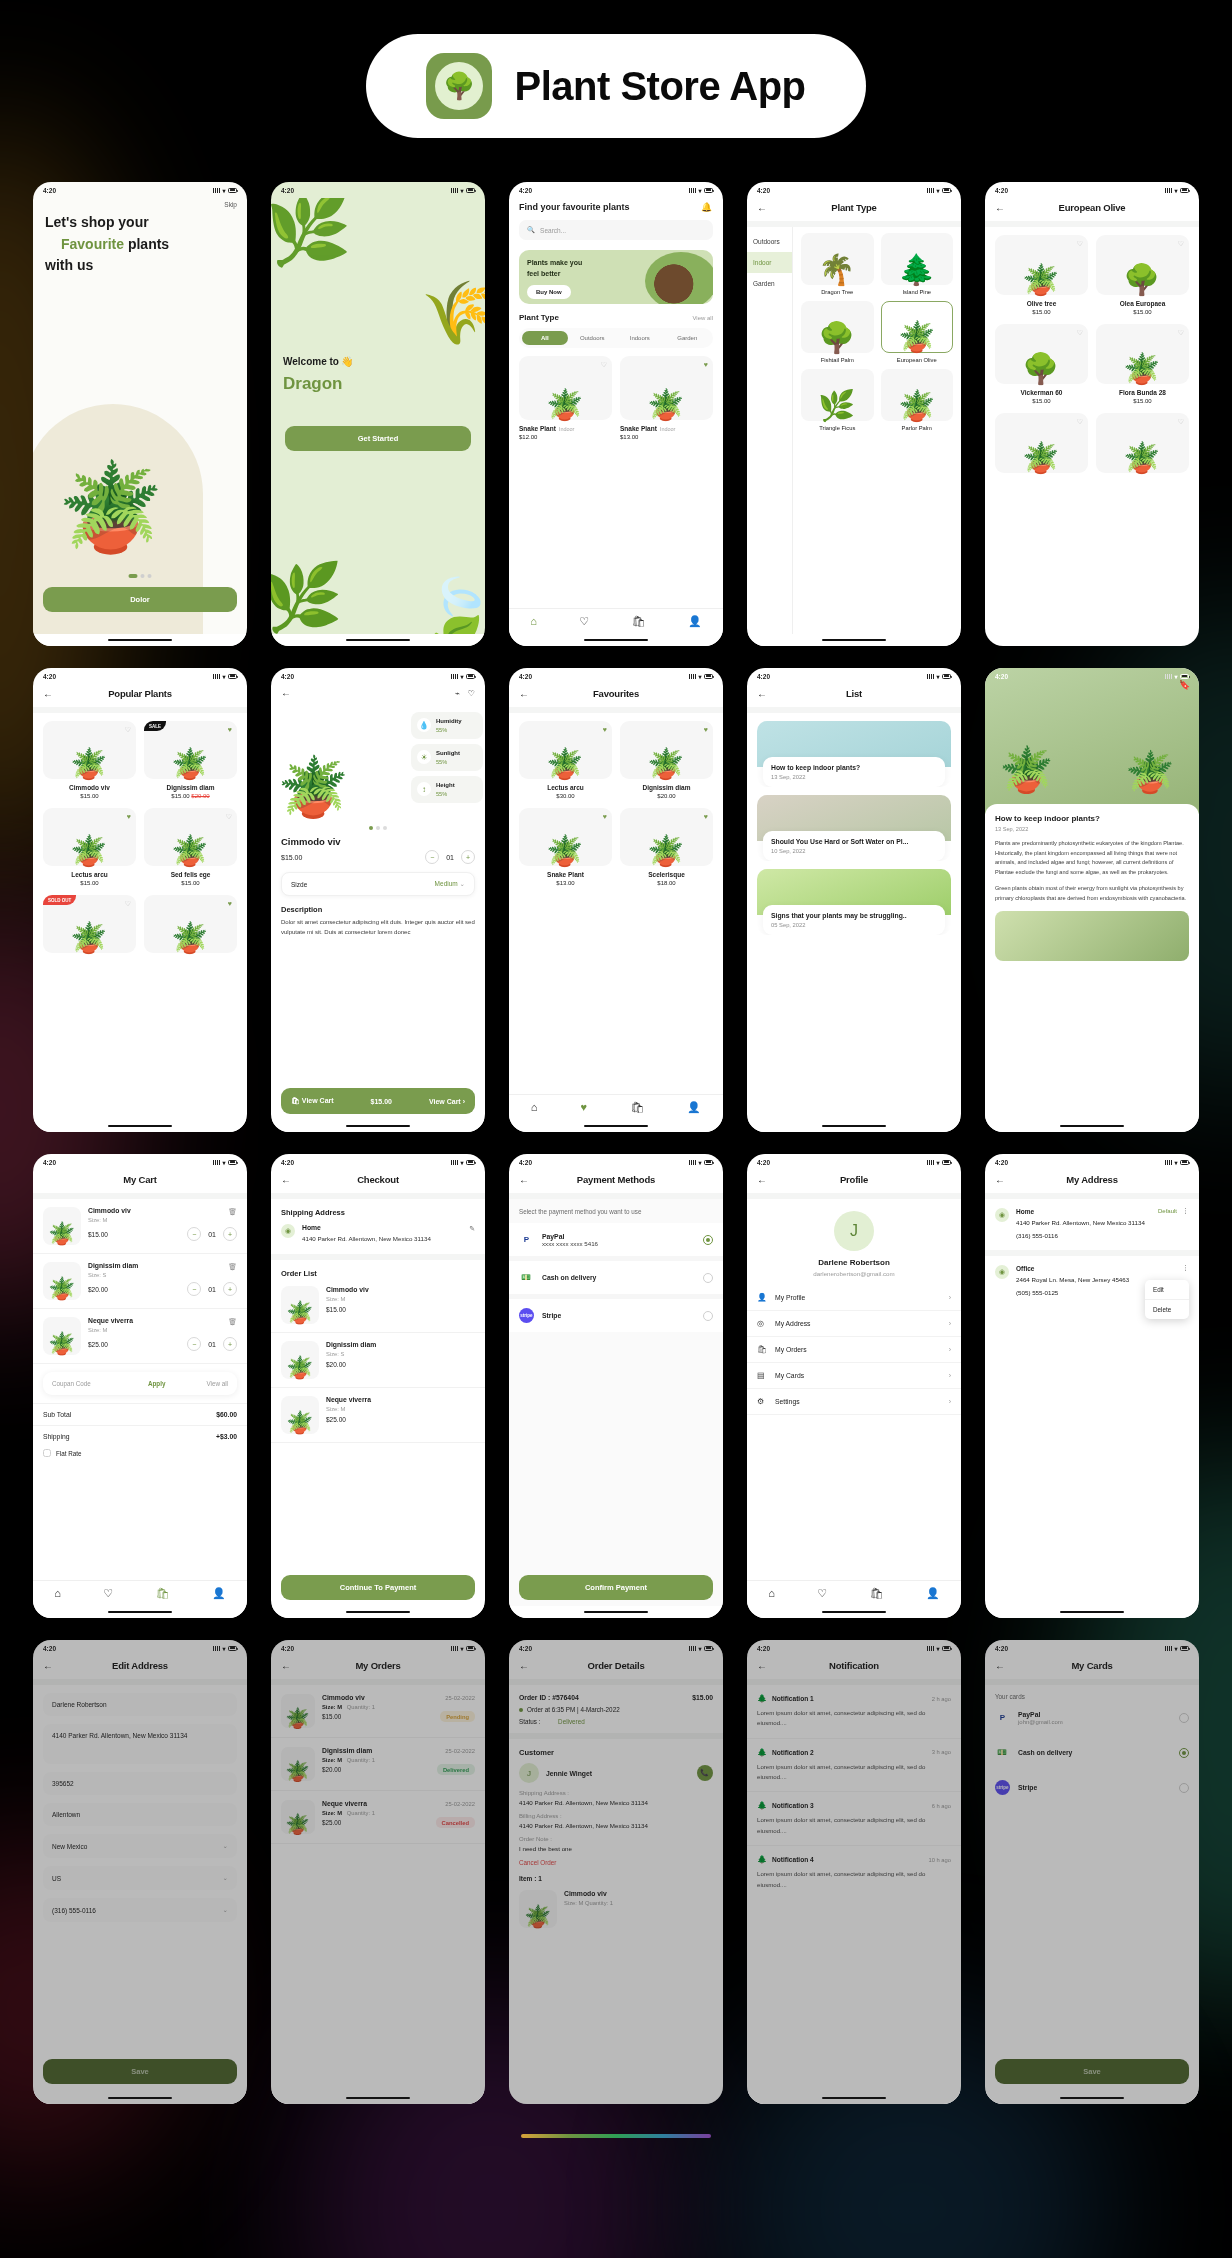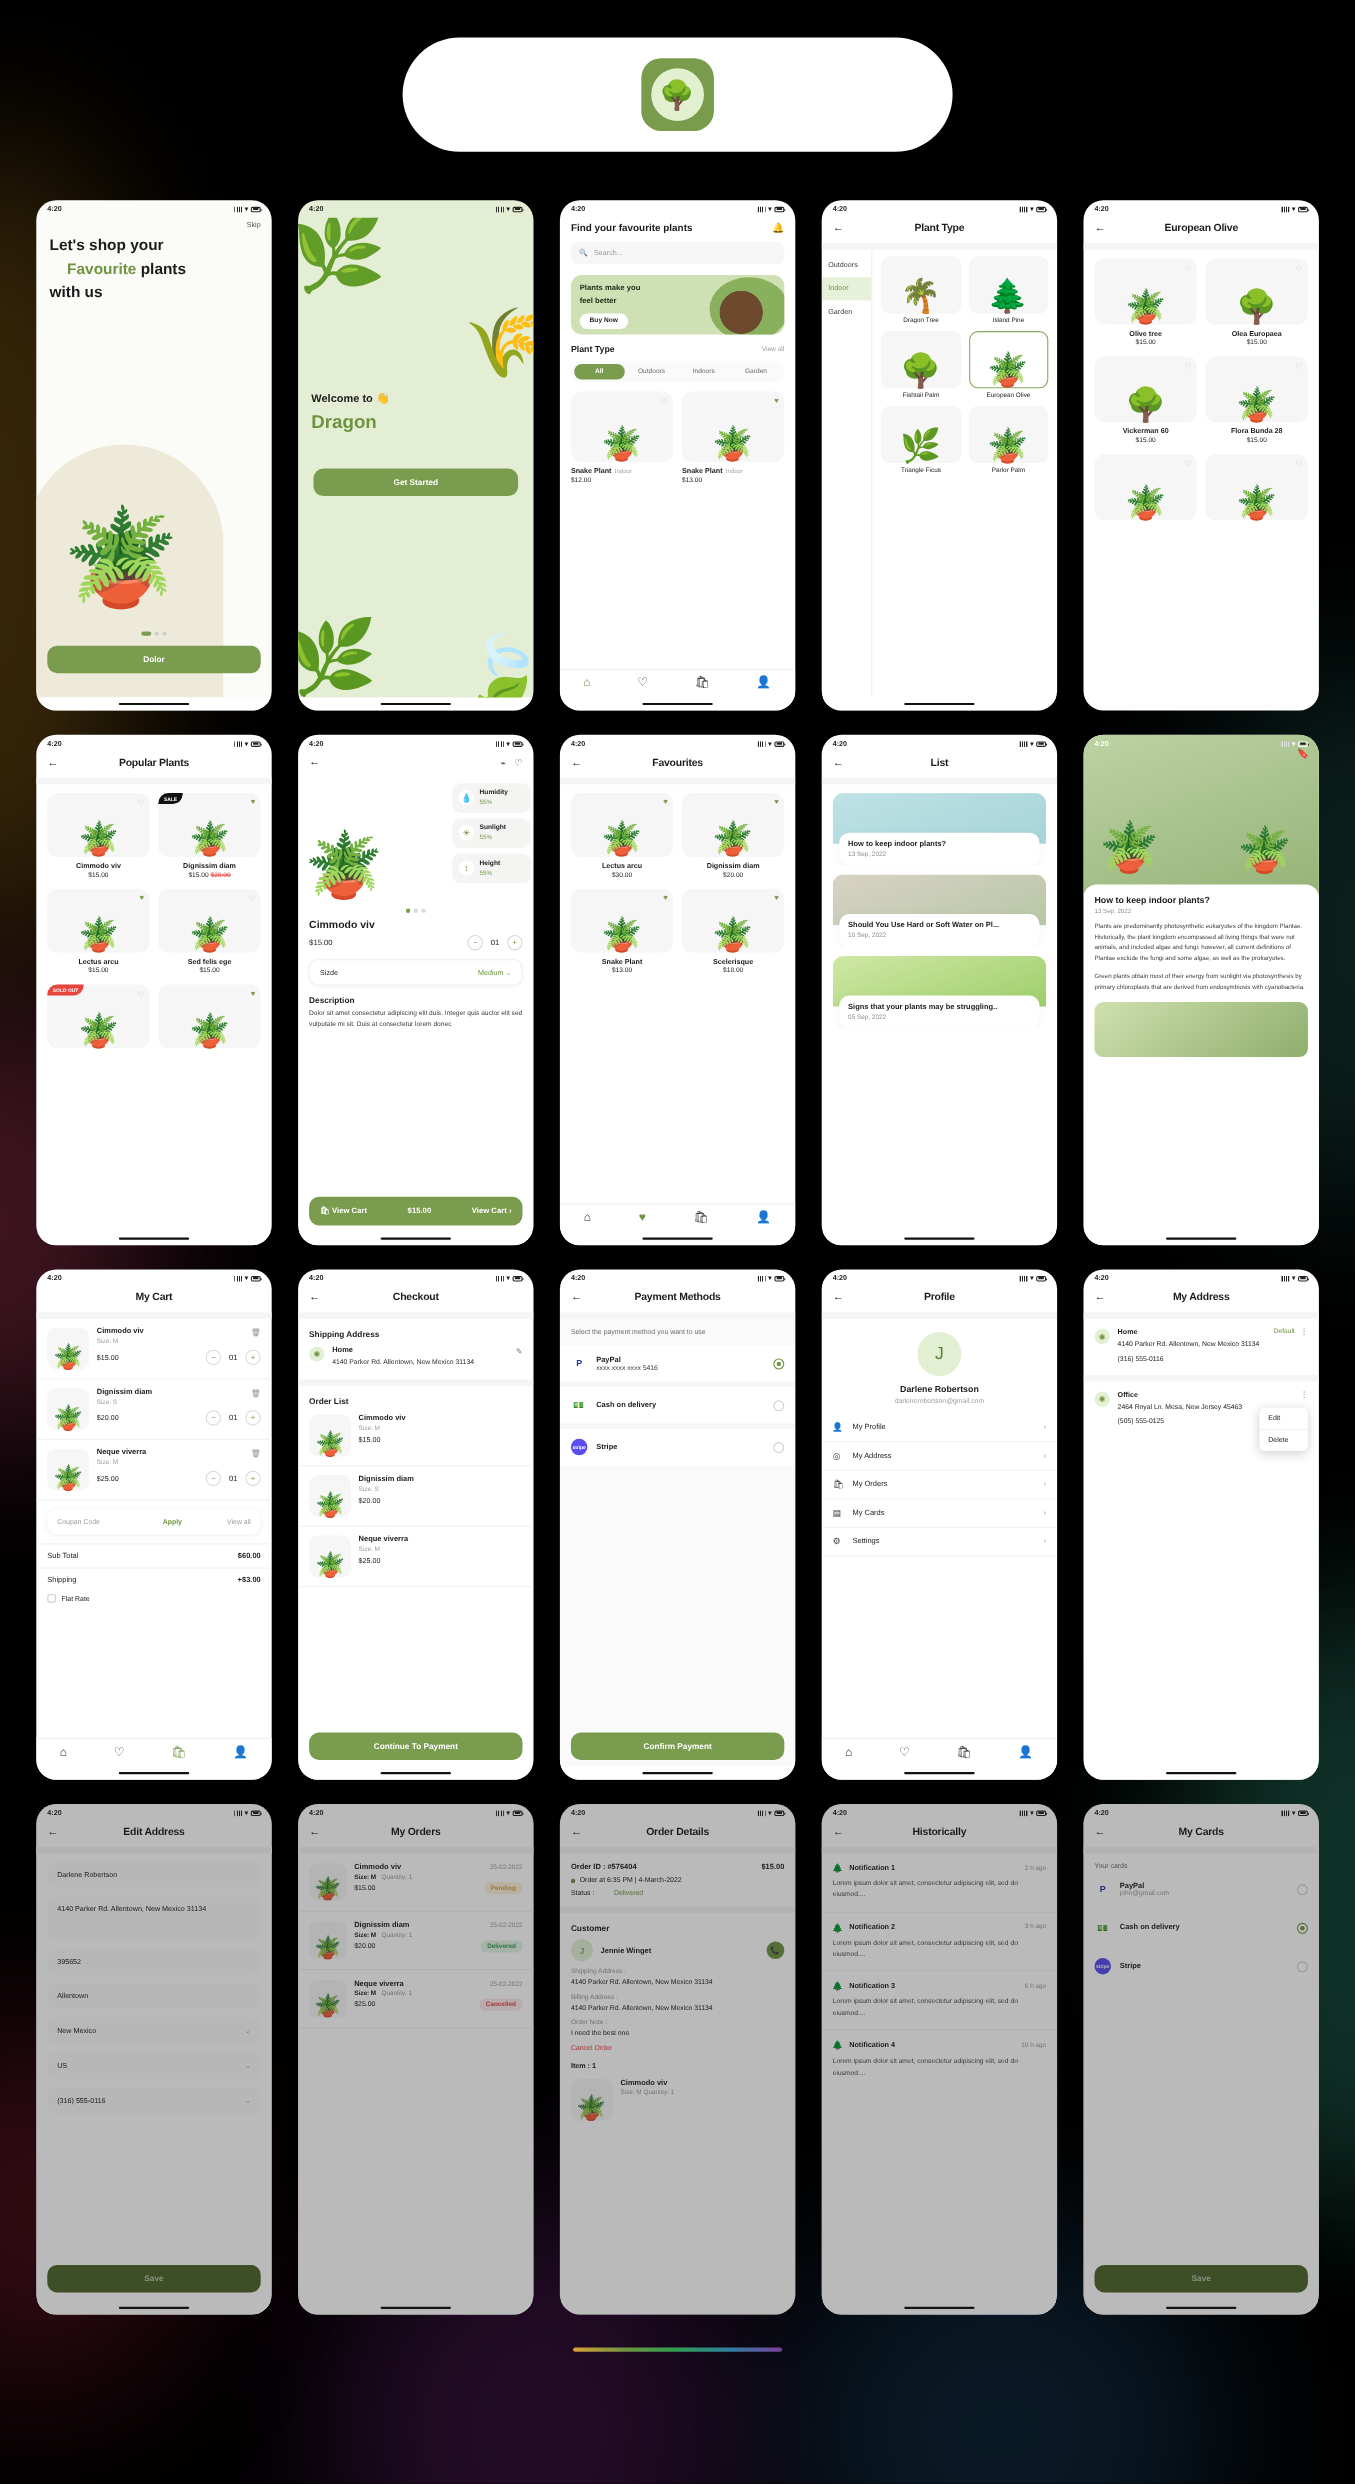--- a/index.html
+++ b/index.html
@@ -323,20 +323,21 @@
 <div class="glow g5"></div>
 <div class="glow g6"></div>
 <div class="glow g7"></div>
 
 <div class="page">
 
   <div class="title-bar">
     <div class="logo-box">
       <div class="logo-circle">🌳</div>
     </div>
+    <div class="title-text">Plant Store App</div>
   </div>
 
   <div class="grid">
 
     <div class="phone s1">
       <div class="sbar">
         <span>4:20</span>
         <span class="sbar-icons">
             <i class="bar-sig"></i>
             <span class="wifi">▾</span>
@@ -1325,21 +1326,21 @@
       <div class="sbar">
         <span>4:20</span>
         <span class="sbar-icons">
             <i class="bar-sig"></i>
             <span class="wifi">▾</span>
             <i class="batt"></i>
           </span>
       </div>
       <div class="nav">
           <span class="back">←</span>
-        <span class="nav-title">Historically</span>
+        <span class="nav-title">Notification</span>
           <span class="nav-right"></span>
         </div>
       <div class="nav-sep"></div>
       <div class="body">
         <div class="nrow">
             <div class="hd">
               <span style="font-size:8px">🌲</span>
               <b>Notification 1</b>
               <span class="ago">2 h ago</span>
             </div>

